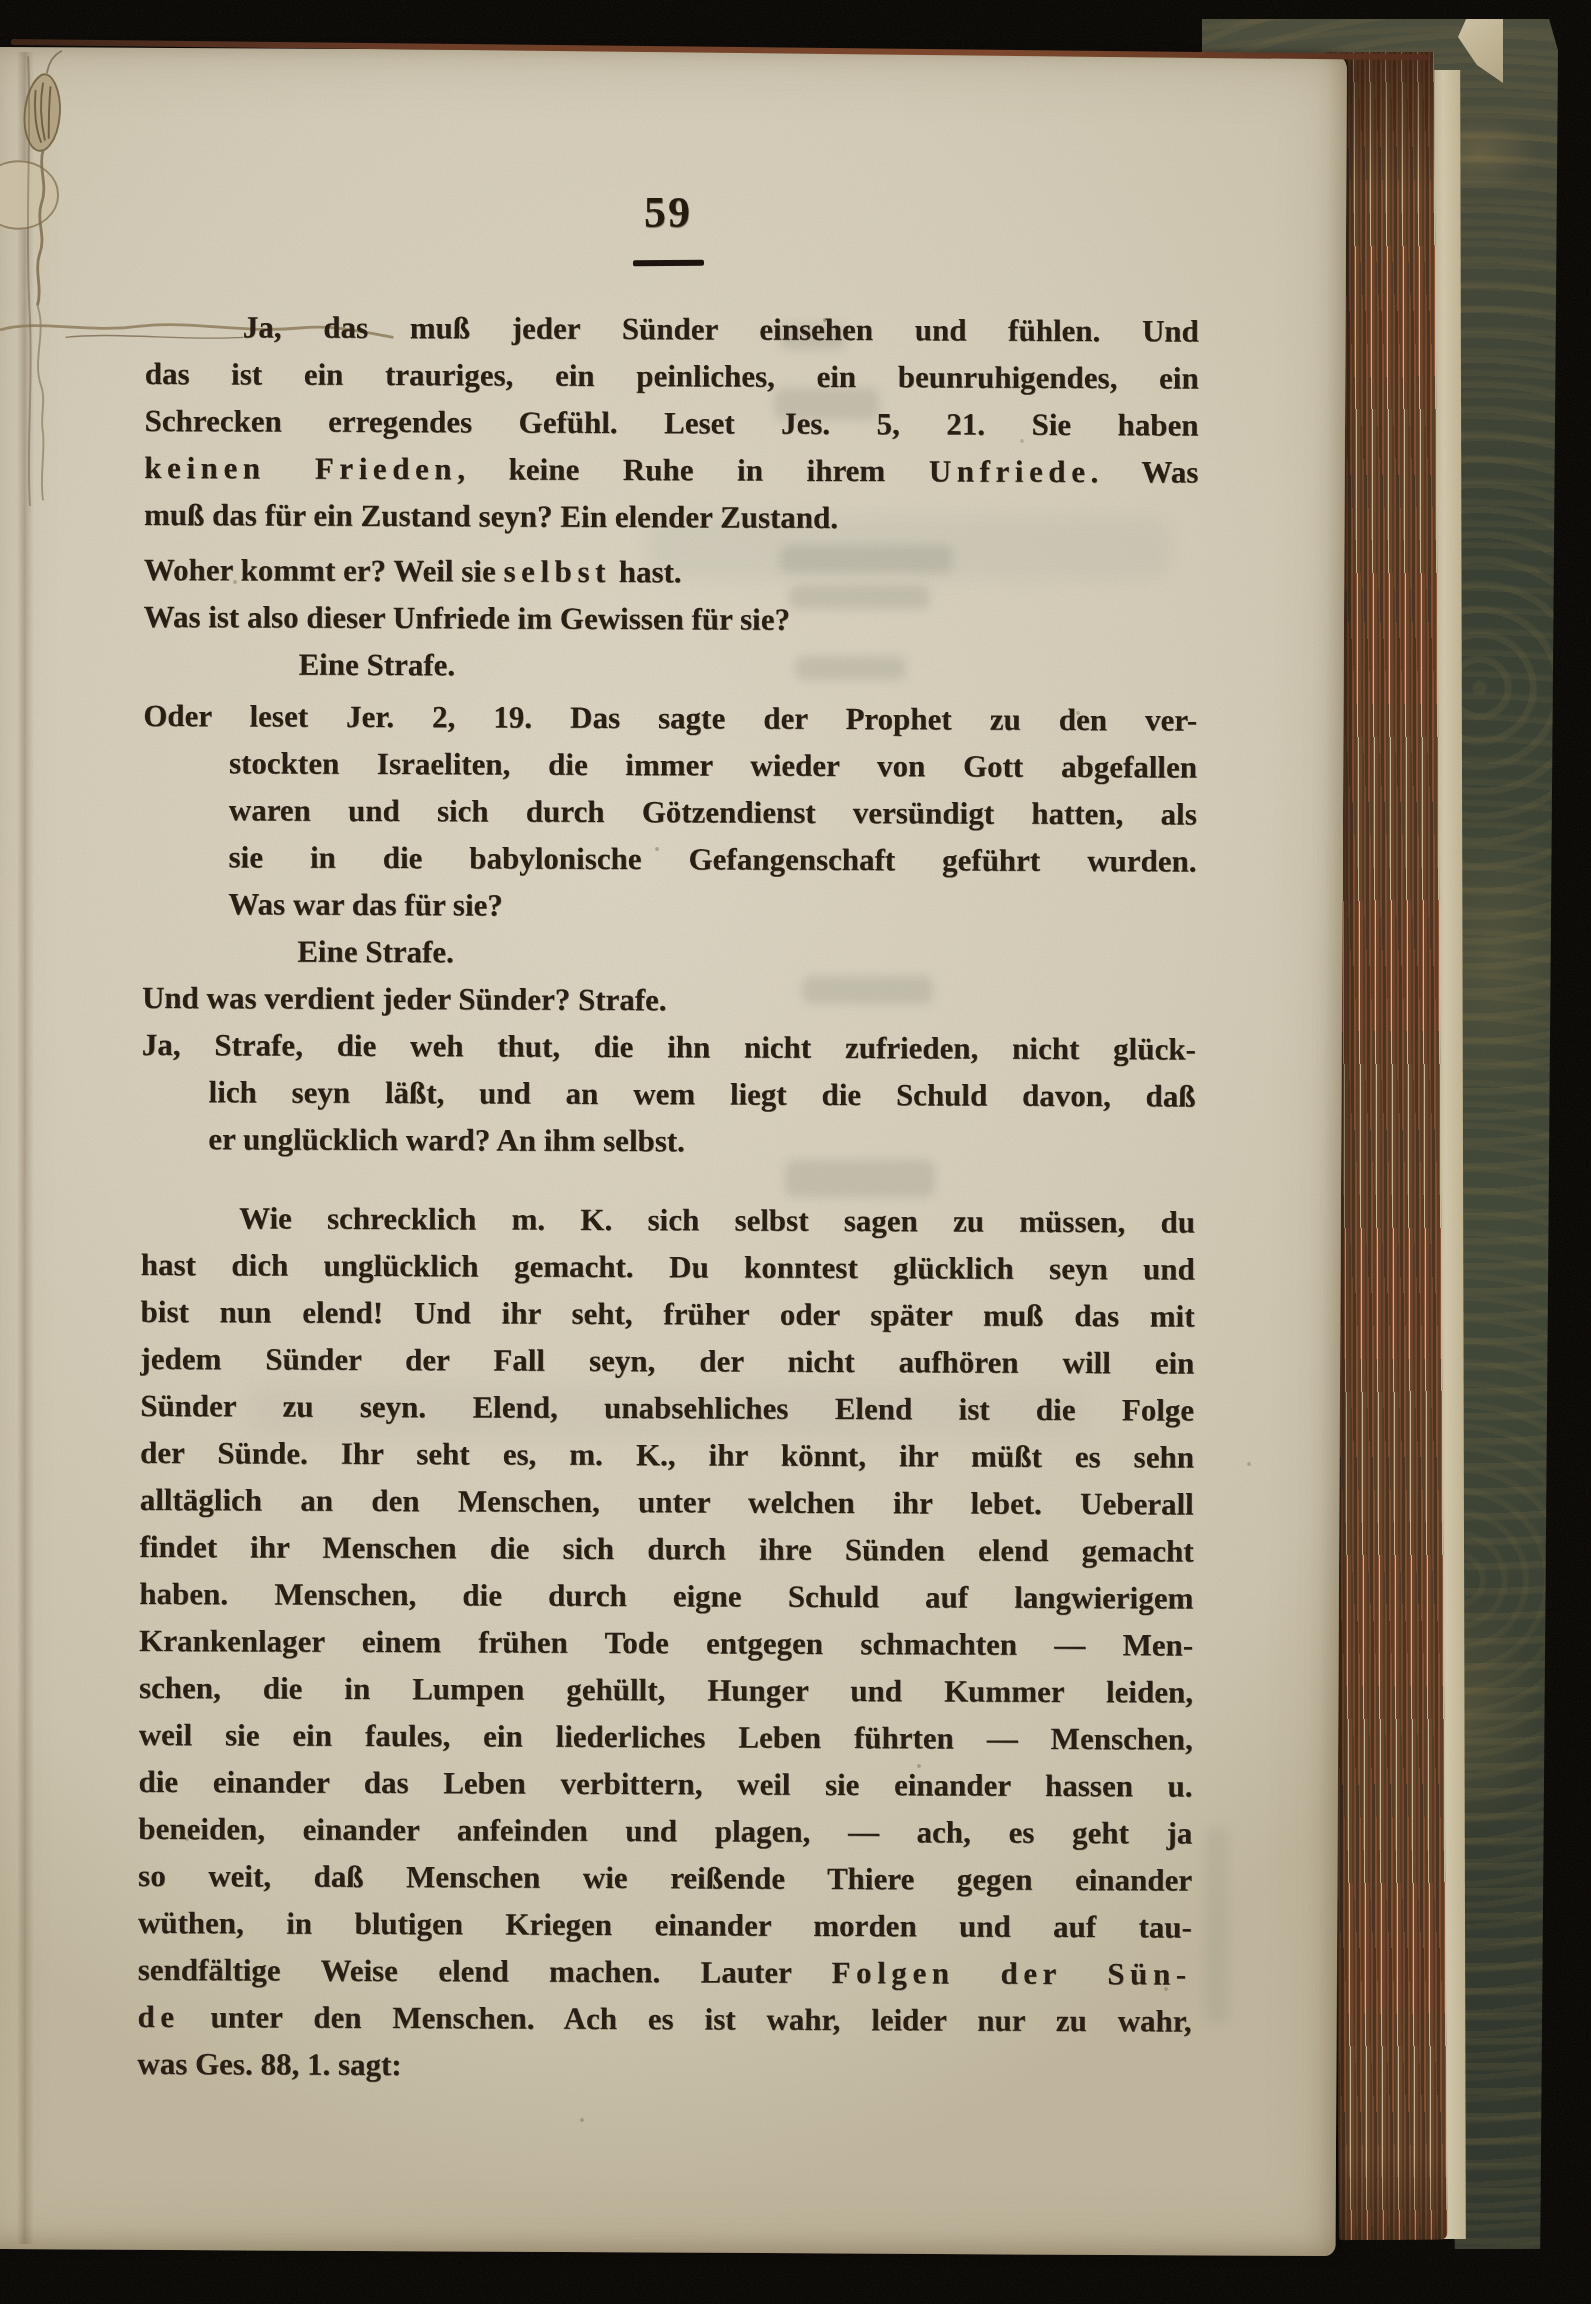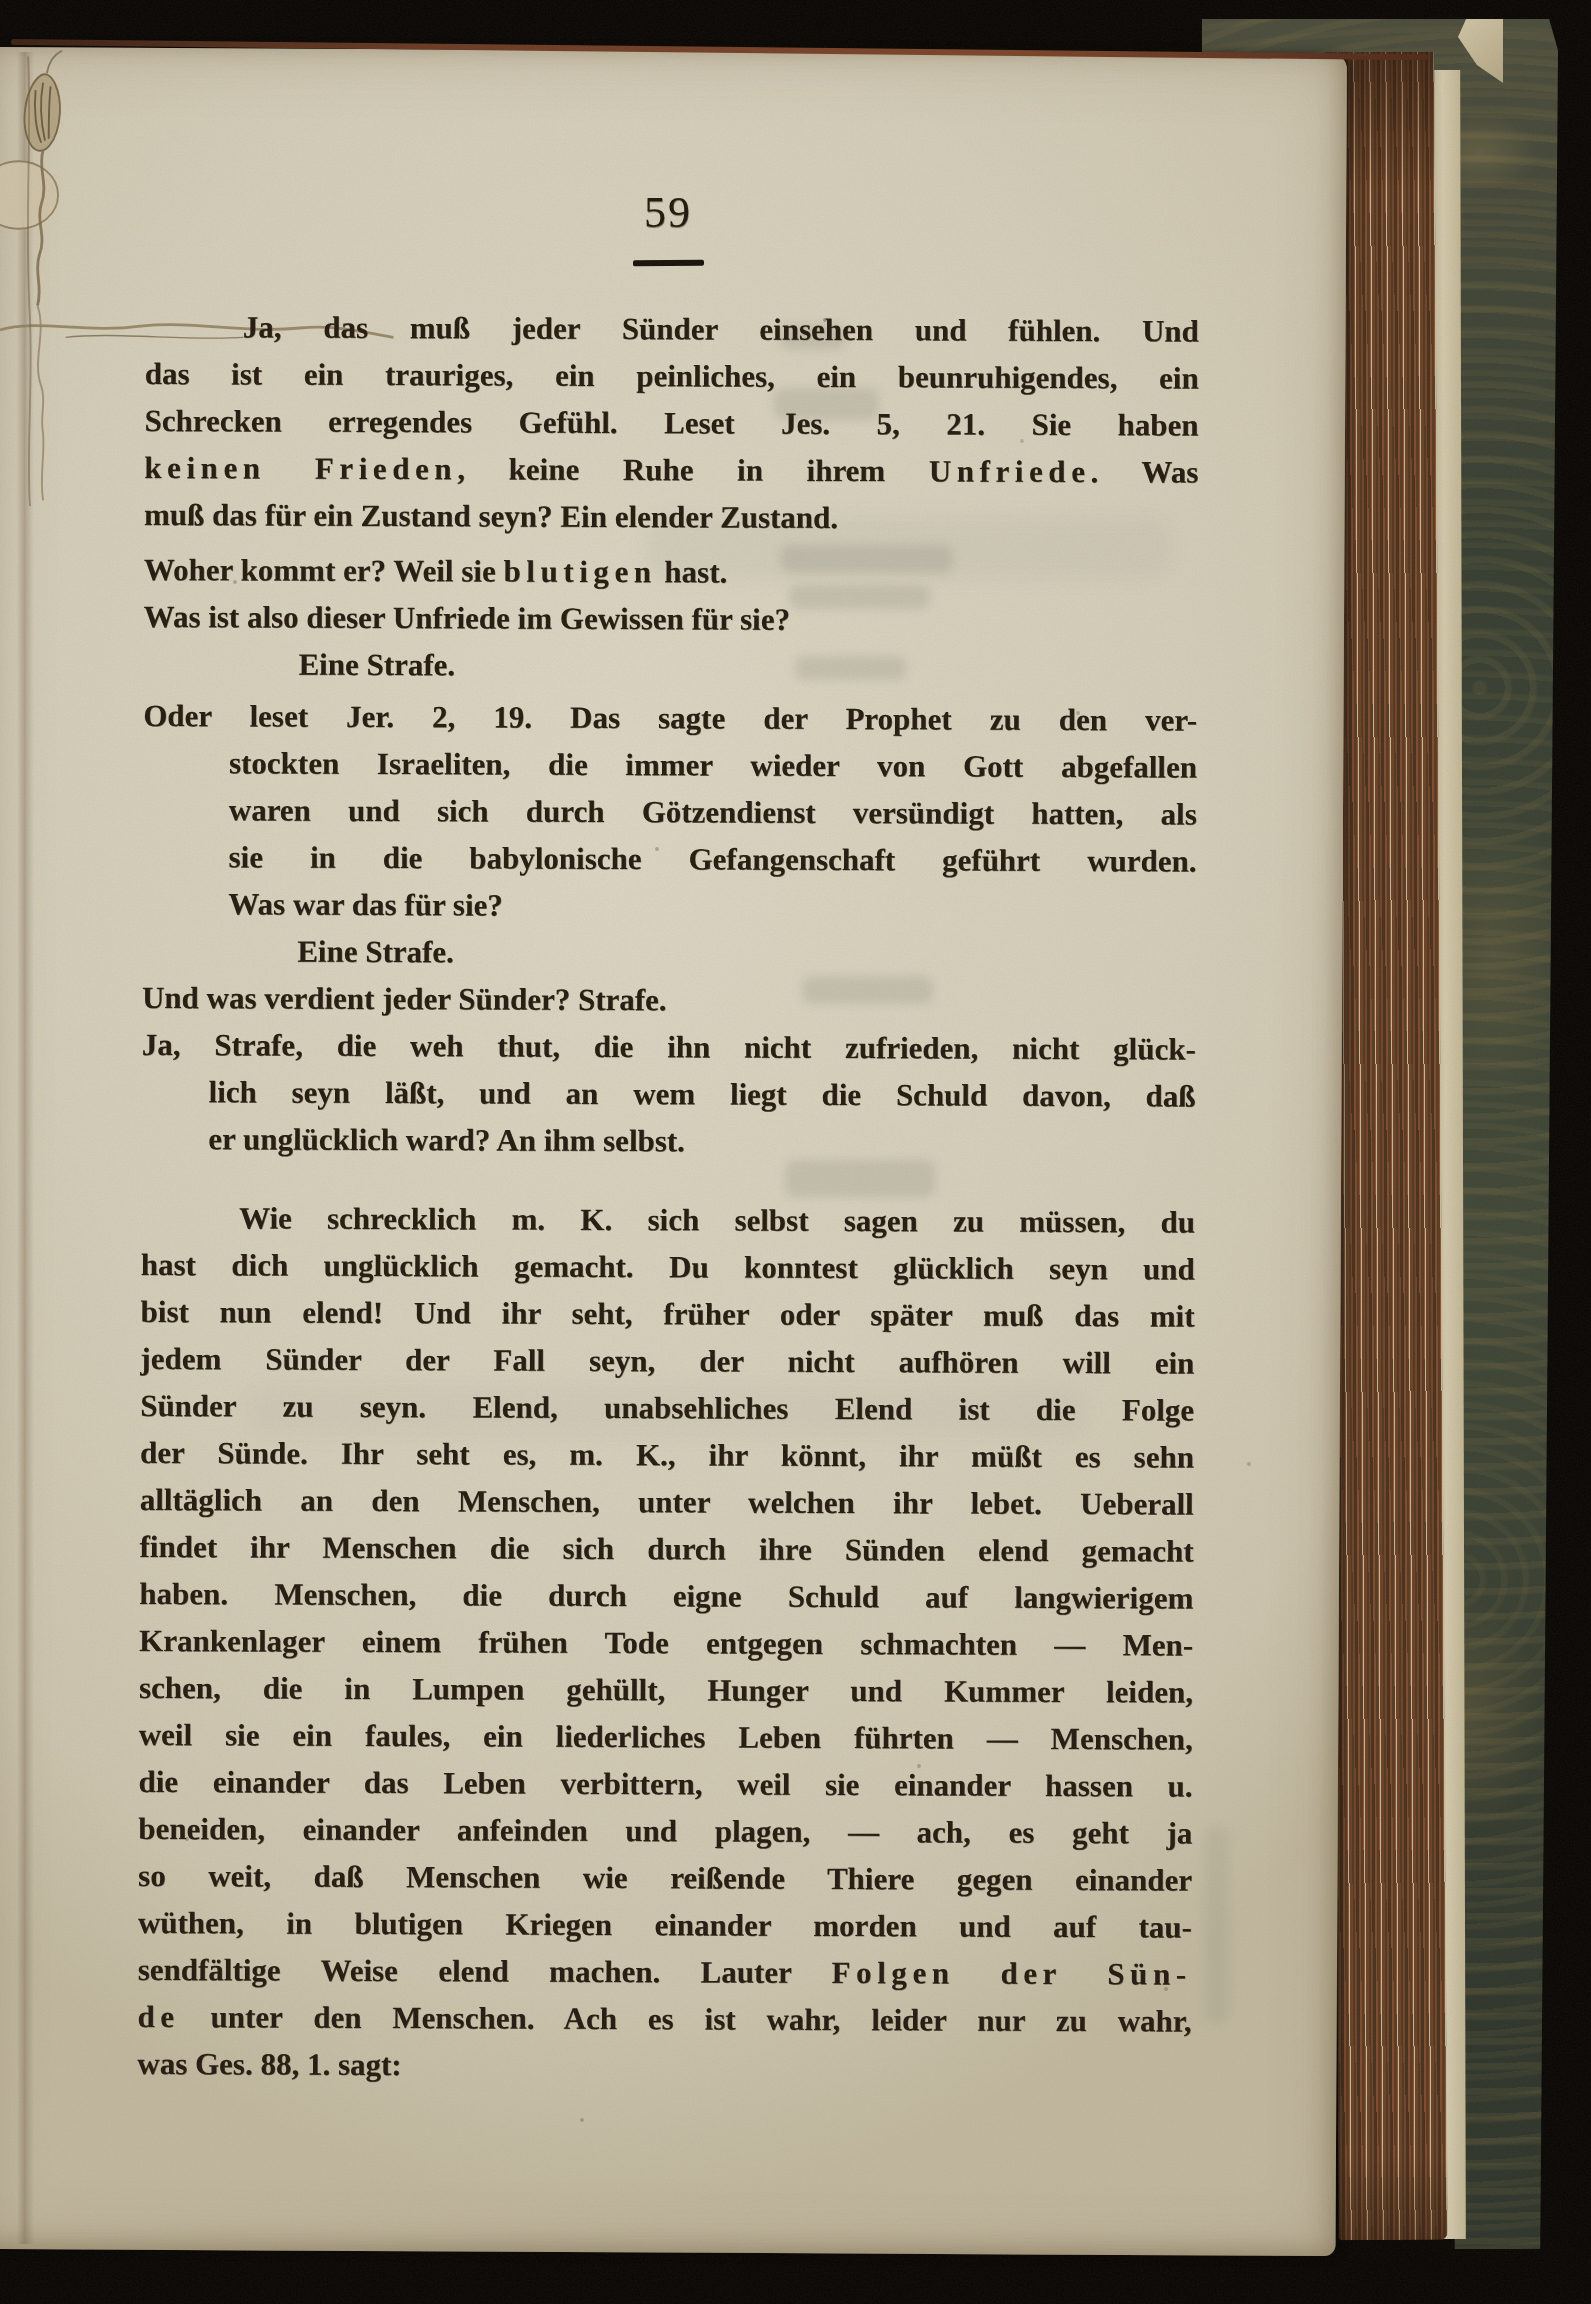--- a/index.html
+++ b/index.html
@@ -75,21 +75,21 @@
       824px 319px 0 0.9px rgba(70,52,28,.38), 234px 581px 0 0.9px rgba(70,52,28,.30),
       656px 848px 0 0.9px rgba(70,52,28,.32), 1077px 712px 0 0.9px rgba(70,52,28,.28),
       377px 1407px 0 0.9px rgba(70,52,28,.33), 918px 1765px 0 0.9px rgba(70,52,28,.30),
       1165px 1988px 0 0.9px rgba(70,52,28,.30), 581px 2119px 0 0.9px rgba(70,52,28,.28),
       1248px 1463px 0 0.9px rgba(70,52,28,.26), 186px 1838px 0 0.9px rgba(70,52,28,.30),
       1021px 440px 0 0.9px rgba(70,52,28,.22), 506px 1049px 0 0.9px rgba(70,52,28,.22);
   }
   
   .pagenum{
     position:absolute;left:607px;top:187px;width:122px;z-index:9;
-    text-align:center;font-size:44px;font-weight:normal;color:#20170c;letter-spacing:1.9px;
+    text-align:center;font-size:44px;font-weight:bold;color:#20170c;letter-spacing:1.9px;
     text-shadow:0.5px 0.5px 0.7px rgba(46,32,16,.55);
   }
   .pagenum-rule{
     position:absolute;left:633px;top:260px;width:71px;height:5.6px;z-index:9;
     background:#17100a;border-radius:1.9px;transform:rotate(-.6deg);
   }
   .text-block{
     position:absolute;left:145px;top:303px;width:1054px;z-index:9;
     color:#241a10;font-size:31px;font-weight:bold;
     transform:rotate(.25deg);transform-origin:0 0;
@@ -145,21 +145,21 @@
 
   <div class="pagenum">59</div>
   <div class="pagenum-rule"></div>
 
   <div class="text-block">
       <div class="line ind-para just"><span>Ja, das muß jeder Sünder einsehen und fühlen. Und</span></div>
       <div class="line ind-body just"><span>das ist ein trauriges, ein peinliches, ein beunruhigendes, ein</span></div>
       <div class="line ind-body just"><span>Schrecken erregendes Gefühl. Leset Jes. 5, 21. Sie haben</span></div>
       <div class="line ind-body just"><span class="sperr">keinen Frieden</span><span>, keine Ruhe in ihrem </span><span class="sperr">Unfriede</span><span>. Was</span></div>
       <div class="line ind-body"><span>muß das für ein Zustand seyn? Ein elender Zustand.</span></div>
-      <div class="line ind-body" style="margin-top: 8.4px;"><span>Woher kommt er? Weil sie </span><span class="sperr">blutigen</span><span> hast.</span></div>
+      <div class="line ind-body" style="margin-top: 8.4px;"><span>Woher kommt er? Weil sie </span><span class="sperr">selbst</span><span> hast.</span></div>
       <div class="line ind-body"><span>Was ist also dieser Unfriede im Gewissen für sie?</span></div>
       <div class="line ind-answer"><span>Eine Strafe.</span></div>
       <div class="line ind-body just" style="margin-top: 4.7px;"><span>Oder leset Jer. 2, 19. Das sagte der Prophet zu den ver-</span></div>
       <div class="line ind-hang just"><span>stockten Israeliten, die immer wieder von Gott abgefallen</span></div>
       <div class="line ind-hang just"><span>waren und sich durch Götzendienst versündigt hatten, als</span></div>
       <div class="line ind-hang just"><span>sie in die babylonische Gefangenschaft geführt wurden.</span></div>
       <div class="line ind-hang"><span>Was war das für sie?</span></div>
       <div class="line ind-answer"><span>Eine Strafe.</span></div>
       <div class="line ind-body"><span>Und was verdient jeder Sünder? Strafe.</span></div>
       <div class="line ind-body just"><span>Ja, Strafe, die weh thut, die ihn nicht zufrieden, nicht glück-</span></div>

